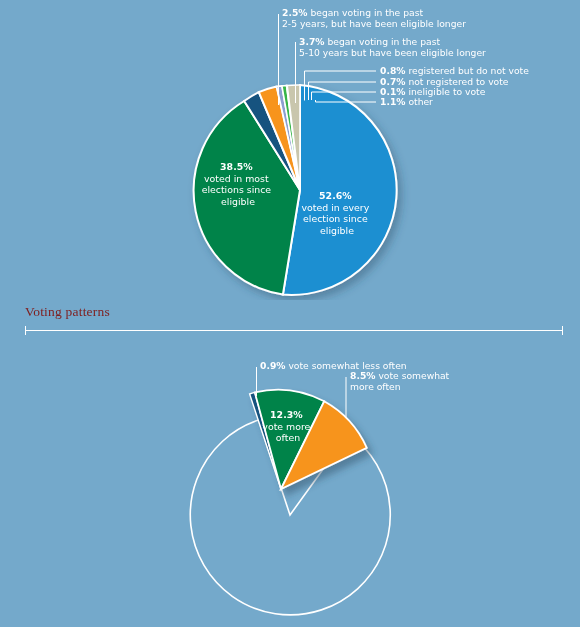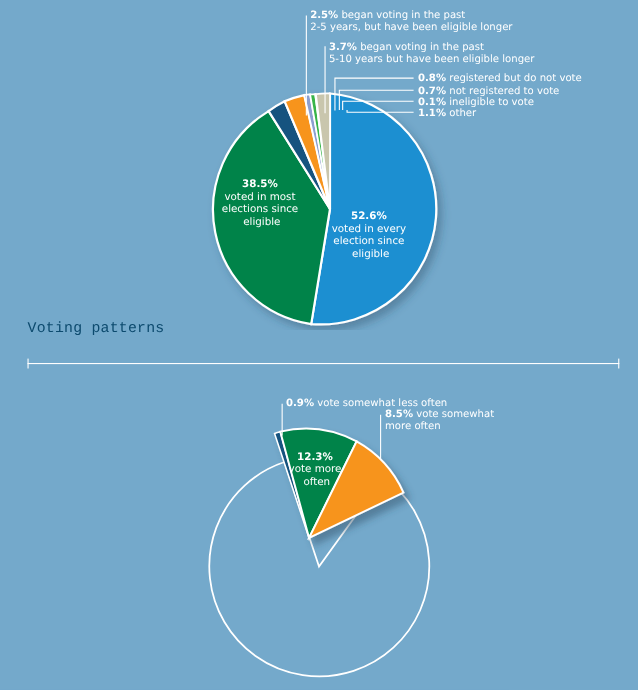--- a/index.html
+++ b/index.html
@@ -22,25 +22,25 @@
   .slice-label{
     font-size:9.4px;
     font-weight:bold;
     fill:#ffffff;
     text-anchor:middle;
     font-family:"DejaVu Sans", sans-serif;
   }
   .slice-label tspan.body{font-weight:normal;}
   .section-title{
     position:absolute;
-    left:25px;top:292px;
+    left:25px;top:304px;
     font-size:13.5px;
-    color:#0c4a6e;
+    color:#7f1d1d;
     letter-spacing:.2px;
-    font-family:Liberation Mono, monospace;
+    font-family:Liberation Serif, serif;
     white-space:nowrap;
   }
   .rule{position:absolute;left:25px;top:330px;width:538px;height:1px;background:#ffffff;}
   .rule-cap{position:absolute;top:326px;width:1px;height:9px;background:#ffffff;}
   .rule-cap.left{left:25px;}
   .rule-cap.right{left:562px;}
   .lead{stroke:#ffffff;stroke-width:1;fill:none;}
 </style>
 </head>
 <body>

